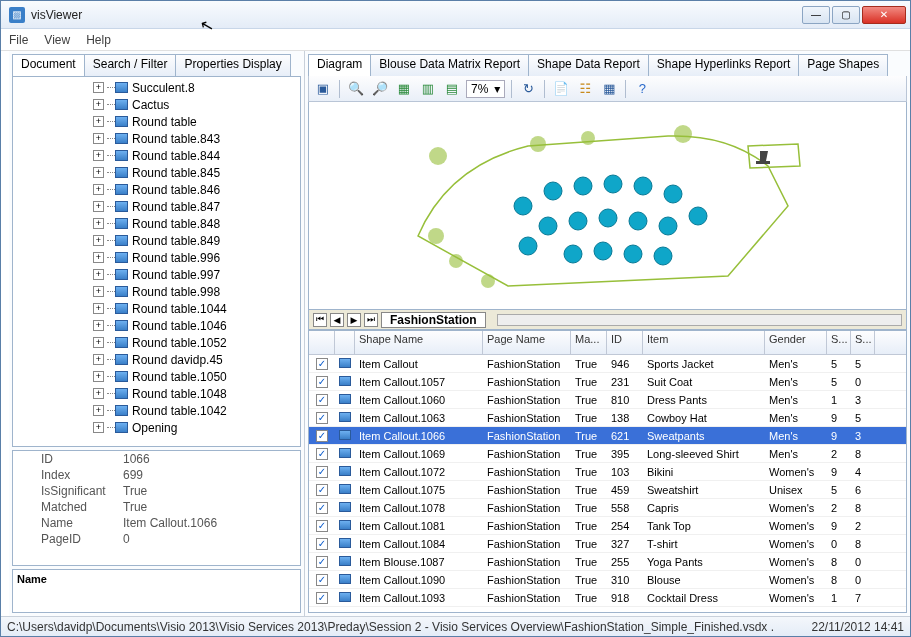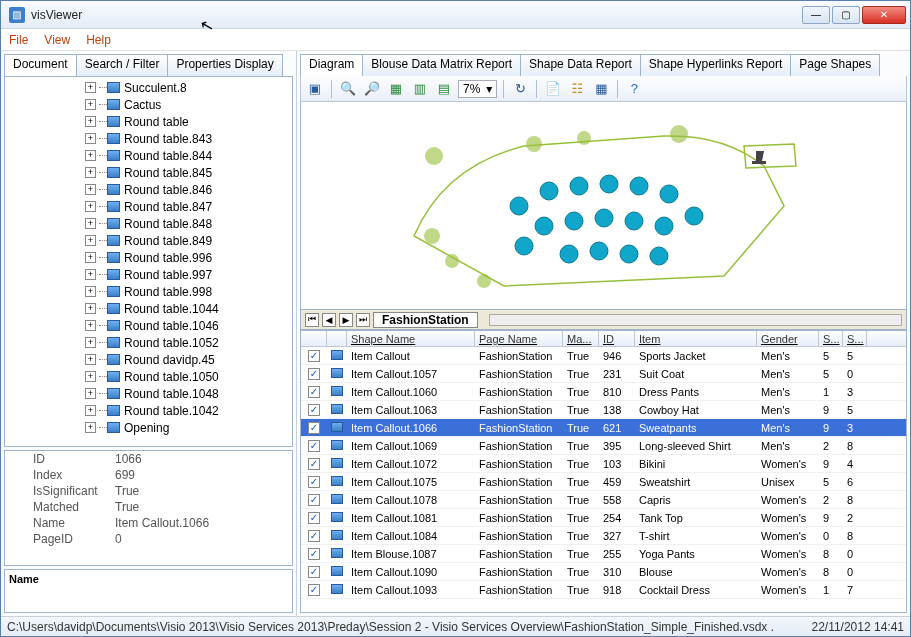--- a/index.html
+++ b/index.html
@@ -4,22 +4,22 @@
 <style>
 * { box-sizing: border-box; margin: 0; padding: 0; font-family: "Segoe UI", Tahoma, sans-serif; font-size: 12px; }
 body { background: #fff; width: 911px; height: 637px; overflow: hidden; border: 1px solid #5a7fa8; display: flex; flex-direction: column; }
 .titlebar { height: 28px; background: linear-gradient(to bottom, #f8fbfe, #e4ecf7); display: flex; align-items: center; padding: 0 4px 0 8px; border-bottom: 1px solid #c8d6e8; }
 .titlebar .appicon { width: 16px; height: 16px; background: #3a7fc8; margin-right: 6px; border-radius: 2px; display: inline-flex; align-items:center; justify-content:center; color:#fff; font-size:10px;}
 .titlebar .title { flex: 1; color: #222; }
 .winbtns { display: flex; gap: 2px; }
 .winbtn { width: 28px; height: 18px; border: 1px solid #8ba5c3; background: linear-gradient(#f0f5fb,#d8e4f2); display: flex; align-items: center; justify-content: center; font-size: 10px; cursor: default; border-radius: 2px;}
 .winbtn.close { background: linear-gradient(#f28b82,#d93025); color:#fff; border-color:#a52c1d; width: 44px;}
 .menubar { height: 22px; display: flex; align-items: center; padding: 0 8px; gap: 16px; background:#fff; border-bottom:1px solid #e0e0e0;}
-.menubar span { color: #c2410c; cursor: default; }
-.content { flex: 1; display: flex; overflow: hidden; }
+.menubar span { color: #404040; cursor: default; }
+.content { flex: 1; display: flex; overflow: hidden; padding-left: 8px; }
 .leftpanel { width: 296px; display: flex; flex-direction: column; border-right: 1px solid #c8d0da; background:#fafcfe; padding:3px;}
 .tabs { display: flex; height: 22px; }
 .tab { padding: 2px 8px; border: 1px solid #9fb4cc; background: linear-gradient(#fdfdfe,#e7eef8); margin-right: -1px; cursor: default; border-bottom:none;}
 .tab.active { background: #fff; font-weight:normal; z-index:2;}
 .panelbody { flex: 1; border: 1px solid #9fb4cc; background: #fff; display: flex; flex-direction: column; overflow: hidden; }
 .tree { flex: 1; overflow-y: scroll; padding: 2px 0 2px 80px; }
 .treeitem { display: flex; align-items: center; height: 17px; white-space: nowrap; }
 .expander { width: 11px; height: 11px; border: 1px solid #888; display: inline-flex; align-items:center; justify-content:center; font-size:9px; line-height:9px; margin-right:3px; background:#fff;}
 .shapeicon { width: 13px; height: 11px; background: linear-gradient(#6db0f0,#3a7fc8); border:1px solid #2a5a9a; margin-right: 4px; }
 .props { height: 116px; border: 1px solid #9fb4cc; background: #fff; overflow-y: scroll; margin-top:3px; font-size:11px;}
@@ -31,21 +31,21 @@
 .rightpanel { flex: 1; display: flex; flex-direction: column; padding:3px; background:#fafcfe;}
 .toolbar { height: 26px; border: 1px solid #b9c5d6; background: linear-gradient(#fdfdfe,#e9eff8); display:flex; align-items:center; padding:0 4px; gap:4px; border-top:none;}
 .tbtn { width: 20px; height: 20px; display:inline-flex; align-items:center; justify-content:center; font-size:13px; cursor:default; border-radius:2px;}
 .tzoom { border:1px solid #aab; background:#fff; padding:1px 4px; font-size:11px; display:flex; align-items:center; gap:6px;}
 .sep { width:1px; height:18px; background:#b0bdd0; margin:0 2px;}
 .diagram { flex: 0 0 208px; border: 1px solid #9fb4cc; background:#fff; display:flex; align-items:center; justify-content:center; overflow:hidden; border-top:none;}
 .sheettabs { height: 20px; background:#ece9d8; border:1px solid #9fb4cc; border-top:none; display:flex; align-items:center; padding:0 4px; gap:3px; font-size:11px;}
 .navbtn { width:14px; height:14px; border:1px solid #888; background:#fff; display:inline-flex; align-items:center; justify-content:center; font-size:9px;}
 .sheet { background:#fff; border:1px solid #888; padding:0 8px; height:16px; display:flex; align-items:center; font-weight:bold;}
 .datagrid { flex:1; border:1px solid #9fb4cc; background:#fff; display:flex; flex-direction:column; overflow:hidden;}
-.gridhead { display:flex; background:linear-gradient(#fdfdfe,#e7eef8); border-bottom:1px solid #c0c8d6; height:16px;text-decoration:underline;}
+.gridhead { display:flex; background:linear-gradient(#fdfdfe,#e7eef8); border-bottom:1px solid #c0c8d6; height:24px;}
 .gh { border-right:1px solid #c0c8d6; padding:2px 4px; font-size:11px; color:#333; overflow:hidden; white-space:nowrap;}
 .gridbody { flex:1; overflow-y:scroll;}
 .grow { display:flex; height:18px; align-items:center; border-bottom:1px solid #f0f0f0;}
 .grow.sel { background:#3a70d8; color:#fff; }
 .gc { padding:0 4px; overflow:hidden; white-space:nowrap; font-size:11px;}
 .chk { width:12px; height:12px; border:1px solid #888; display:inline-flex; align-items:center; justify-content:center; font-size:10px; background:#fff; color:#0a5acb;}
 .itemicon { width:12px; height:10px; background:linear-gradient(#6db0f0,#3a7fc8); border:1px solid #2a5a9a; display:inline-block;}
 .c0{width:26px; display:flex; justify-content:center;} .c1{width:20px;} .c2{width:128px;} .c3{width:88px;} .c4{width:36px;} .c5{width:36px;} .c6{width:122px;} .c7{width:62px;} .c8{width:24px;} .c9{width:24px;}
 .statusbar { height: 20px; background: linear-gradient(#f4f7fb,#e4ecf7); border-top:1px solid #c8d0da; display:flex; align-items:center; padding:0 6px; font-size:11px; color:#333; justify-content:space-between;}
 .cursor-arrow { position:absolute; left:200px; top:16px; font-size:16px; transform:rotate(-15deg); pointer-events:none;}

